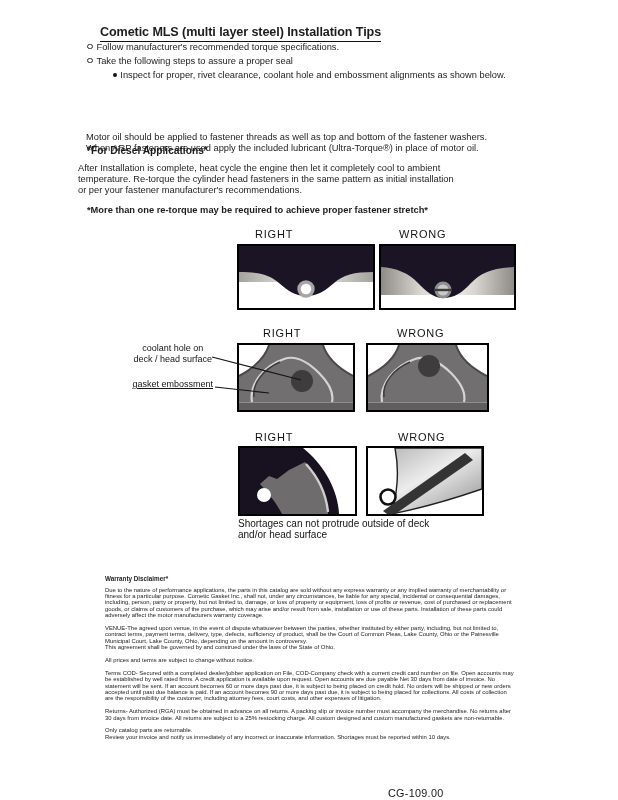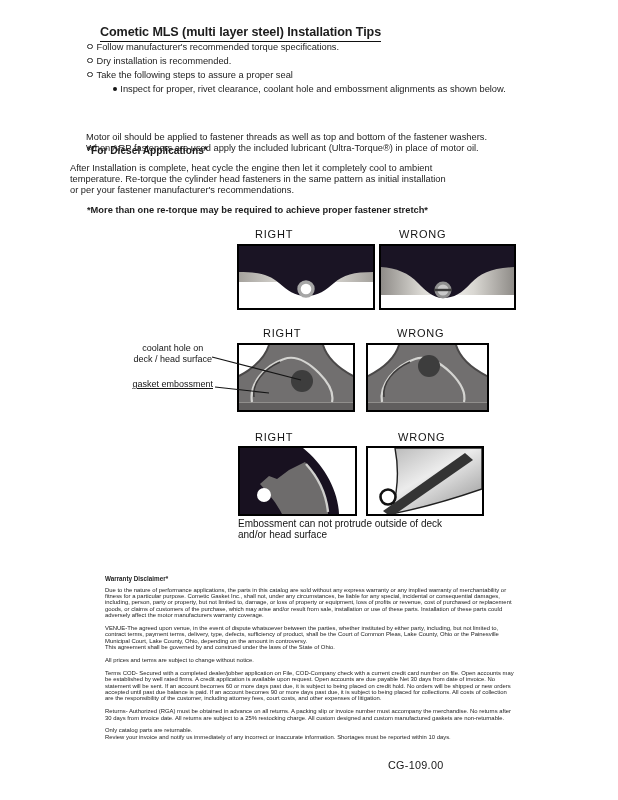--- a/index.html
+++ b/index.html
@@ -19,42 +19,41 @@
   .section-heading{font-size:10.2px;font-weight:bold;}
   .body-para{font-size:9.3px;line-height:10.8px;white-space:pre-line;width:432px;}
   .rw-label{font-size:11px;font-weight:normal;letter-spacing:0.8px;color:#141414;}
   .dbox{position:absolute;border:2px solid #000;background:#fff;box-sizing:border-box;}
   .dbox svg{display:block;}
   .caption{font-size:10px;color:#141414;white-space:pre-line;line-height:11px;}
   .callout-label{font-size:9px;color:#141414;text-align:center;white-space:pre-line;line-height:10.5px;}
   .disclaimer{width:444px;}
   .disc-heading{font-size:6.3px;font-weight:bold;margin-bottom:4.5px;}
   .disc-para{font-size:5.9px;line-height:6.45px;white-space:pre-line;margin:0 0 6.2px 0;color:#222;}
-  .footer-code{font-size:10.8px;letter-spacing:0.3px;color:#161616;}
+  .footer-code{font-size:10.8px;letter-spacing:0.3px;color:#161616;margin-top:28px;}
 </style>
 </head>
 <body>
 
 <div class="page">
 
   <div class="abs" style="left:100px;top:22px;">
     <span class="main-title">Cometic MLS (multi layer steel) Installation Tips</span>
   </div>
 
   <div class="abs" style="left:87px;top:42px;">
     <div class="bullet-line"><span class="obullet"></span><span>Follow manufacturer's recommended torque specifications.</span></div>
-    <div class="bullet-line"><span class="obullet"></span><span>Dry installation is recommended.</span></div>
     <div class="bullet-line"><span class="obullet"></span><span>Take the following steps to assure a proper seal</span></div>
     <div class="sub-line"><span class="fbullet"></span><span>Inspect for proper, rivet clearance, coolant hole and embossment alignments as shown below.</span></div>
   </div>
 
   <div class="abs section-heading" style="left:87px;top:116px;margin-top:29px;">*For Diesel Applications*</div>
   <div class="abs body-para" style="left:86px;top:132px;">Motor oil should be applied to fastener threads as well as top and bottom of the fastener washers.
 When ARP fasteners are used apply the included lubricant (Ultra-Torque®) in place of motor oil.</div>
-  <div class="abs body-para" style="left:70px;top:163px;">After Installation is complete, heat cycle the engine then let it completely cool to ambient
+  <div class="abs body-para" style="left:78px;top:163px;">After Installation is complete, heat cycle the engine then let it completely cool to ambient
 temperature. Re-torque the cylinder head fasteners in the same pattern as initial installation
 or per your fastener manufacturer's recommendations.</div>
   <div class="abs body-para" style="left:87px;top:205px;font-weight:bold;">*More than one re-torque may be required to achieve proper fastener stretch*</div>
 
   <div class="abs rw-label" style="left:255px;top:228px;">RIGHT</div>
   <div class="abs rw-label" style="left:399px;top:228px;">WRONG</div>
 
   <div class="dbox" style="left:237px;top:244px;width:138px;height:66px;">
     <svg width="134" height="62" viewBox="0 0 134 62">
       <defs>
@@ -157,21 +156,21 @@
             <stop offset="1" stop-color="#9d9d9d"></stop>
         </linearGradient>
       </defs>
       <rect width="114" height="66" fill="#ffffff"></rect>
       <path d="M27 0 H114 V41 C85 51 55 60 23 66 C30 44 31 21 27 0 Z" fill="url(#gradBand)" stroke="#1f1f1f" stroke-width="1.4"></path>
       <path d="M15 63 L97 5 L105 12 L23 69 Z" fill="#343434"></path>
       <circle cx="20" cy="49" r="7.5" fill="#ffffff" stroke="#111111" stroke-width="2.6"></circle>
     </svg>
   </div>
 
-  <div class="abs caption" style="left:238px;top:518px;">Embossment can not protrude outside of deck
+  <div class="abs caption" style="left:238px;top:518px;">Shortages can not protrude outside of deck
 and/or head surface</div>
 
   <div class="abs disclaimer" style="left:105px;top:575px;">
     <div class="disc-heading">Warranty Disclaimer*</div>
     <p class="disc-para">Due to the nature of performance applications, the parts in this catalog are sold without any express warranty or any implied warranty of merchantability or
 fitness for a particular purpose.  Cometic Gasket Inc., shall not, under any circumstances, be liable for any special, incidental or consequential damages,
 including, person, party or property, but not limited to, damage, or loss of property or equipment, loss of profits or revenue, cost of purchased or replacement
 goods, or claims of customers of the purchase, which may arise and/or result from sale, installation or use of these parts.  Installation of these parts could
 adversely affect the motor manufacturers warranty coverage.</p>
     <p class="disc-para">VENUE-The agreed upon venue, in the event of dispute whatsoever between the parties, whether instituted by either party, including, but not limited to,

